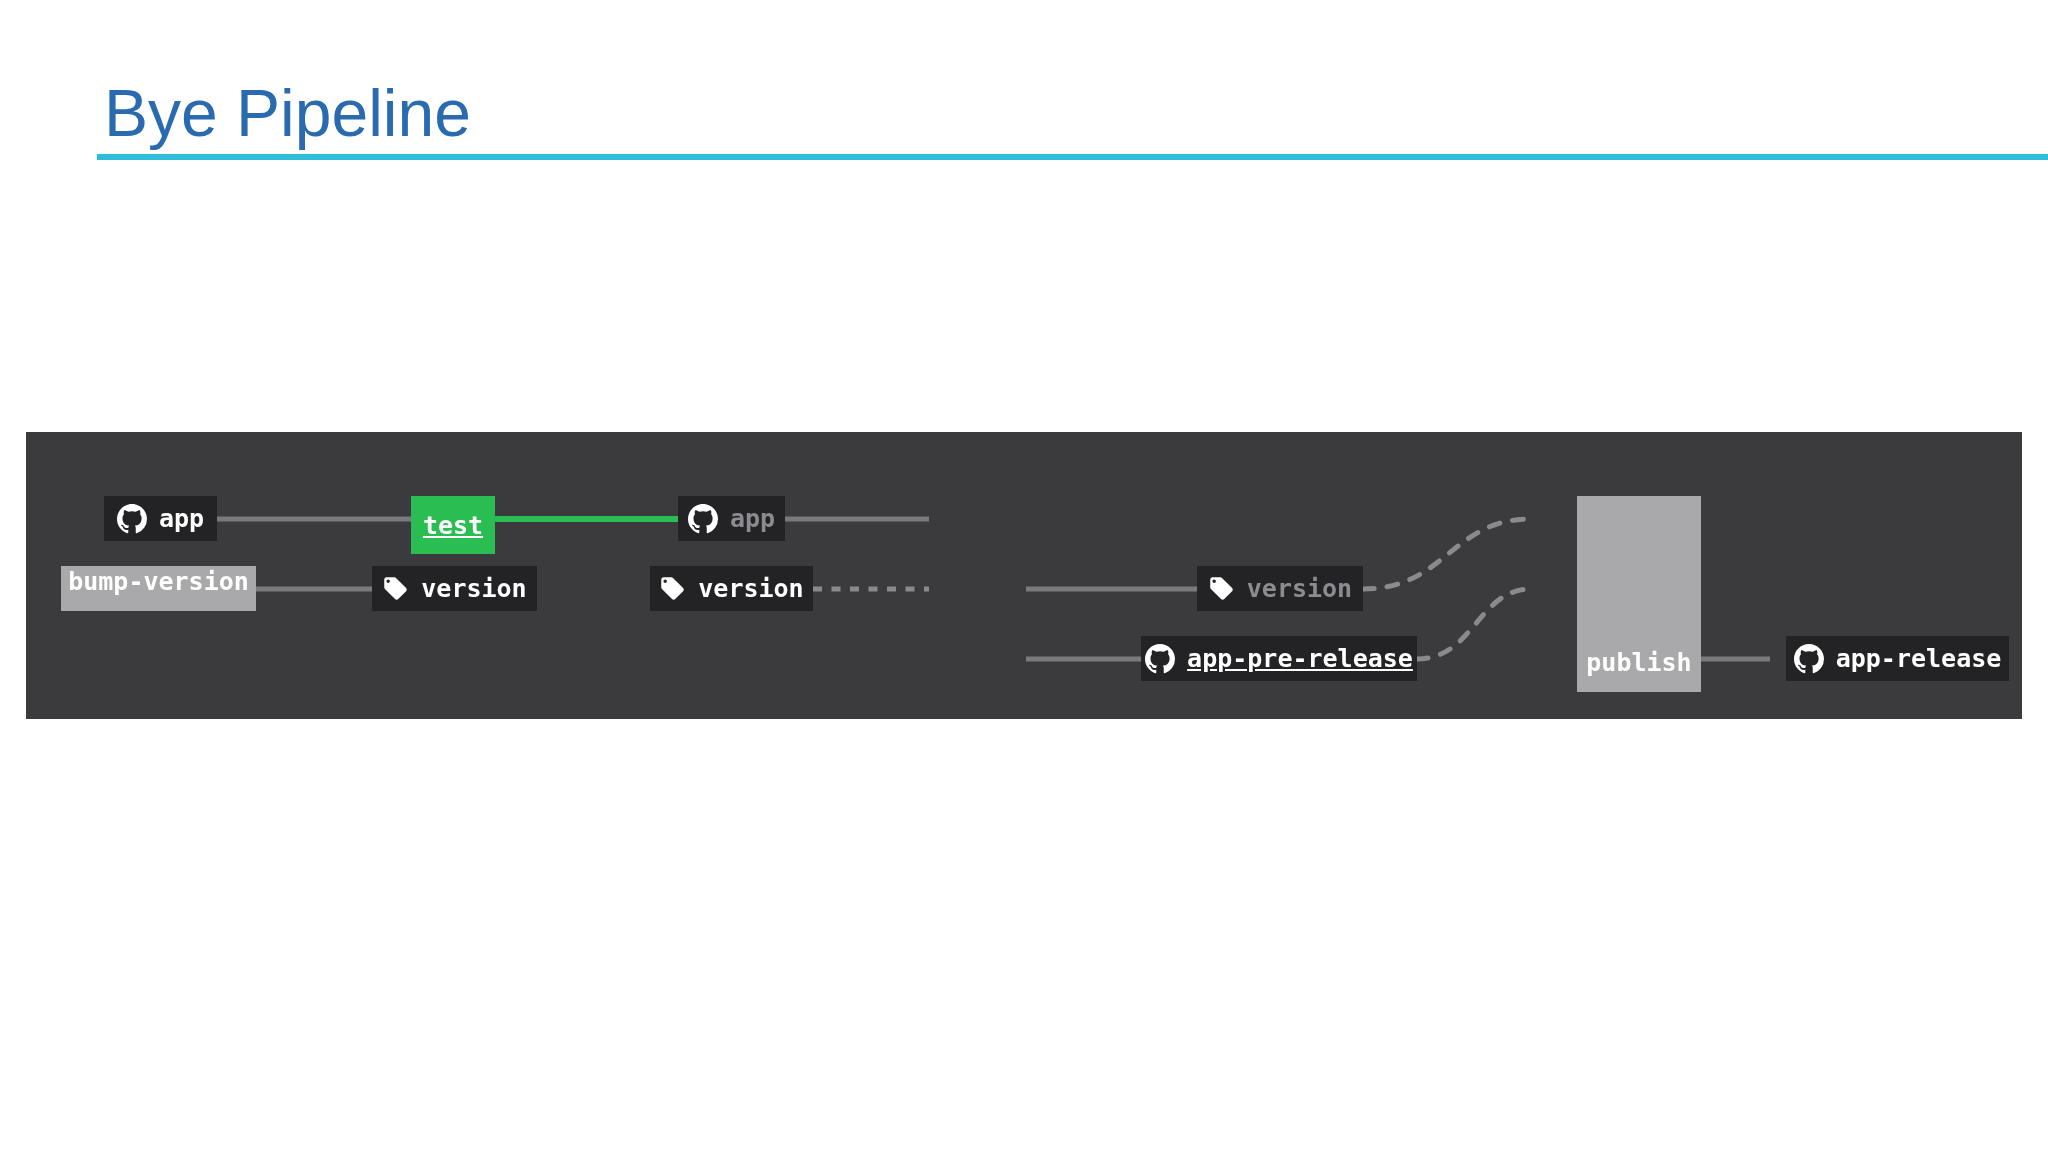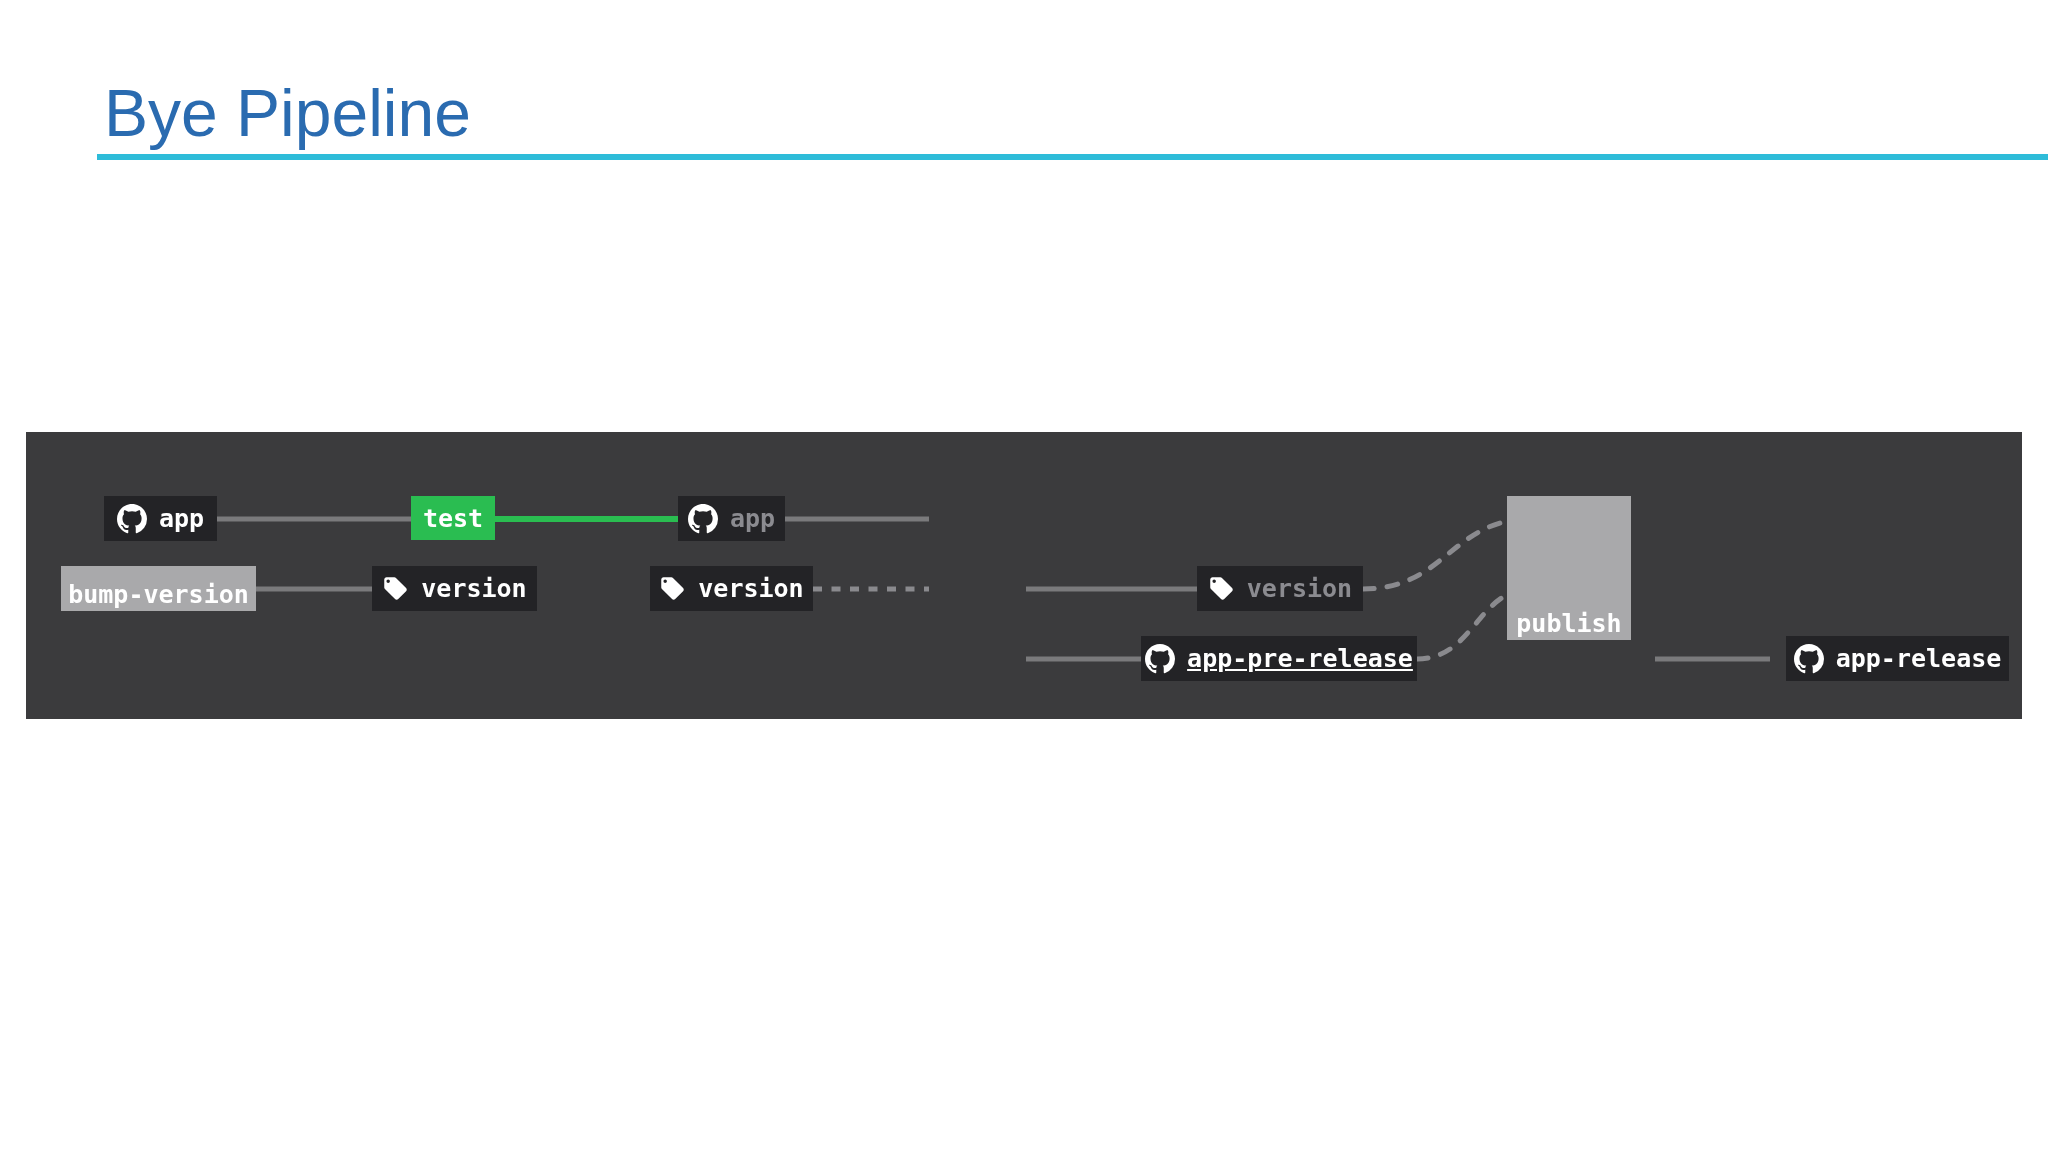--- a/index.html
+++ b/index.html
@@ -36,21 +36,21 @@
     position:absolute;left:26px;top:432px;width:1996px;height:287px;
     background:var(--band-background);
   }
   .edges{position:absolute;left:0;top:0;width:1996px;height:287px;display:block;}
   .edge-solid{stroke:var(--connector-solid);stroke-width:5;fill:none;}
   .edge-green{stroke:var(--accent-green);stroke-width:6;fill:none;}
   .edge-dashed{stroke:var(--connector-dashed);stroke-width:5;fill:none;stroke-dasharray:9 9.5;}
   .edge-dashed-curve{stroke:var(--connector-dashed);stroke-width:5;fill:none;stroke-dasharray:11 13;stroke-linecap:round;}
   .node{
     position:absolute;display:flex;align-items:center;justify-content:center;
-    gap:12px;box-sizing:border-box;padding:2px 8px;
+    gap:12px;box-sizing:border-box;padding:15px 8px;
     font-family:"DejaVu Sans Mono", monospace;font-weight:bold;font-size:25px;
     color:var(--text-white);white-space:nowrap;
   }
   .node--dark{background:var(--node-dark);}
   .node--green{background:var(--accent-green);}
   .node--light{background:var(--node-light-gray);align-items:flex-end;}
   .node--muted .node-label{color:var(--text-muted);}
   .node-icon{flex:0 0 auto;display:block;}
   .node-icon svg{display:block;fill:var(--text-white);}
 </style>
@@ -79,21 +79,21 @@
 
     <div class="node node--dark" style="left:78px;top:64px;width:113px;height:45px;">
       <span class="node-icon">
         <svg width="30" height="30" viewBox="0 0 16 16">
             <path d="M8 0C3.58 0 0 3.58 0 8c0 3.54 2.29 6.53 5.47 7.59.4.07.55-.17.55-.38 0-.19-.01-.82-.01-1.49-2.01.37-2.53-.49-2.69-.94-.09-.23-.48-.94-.82-1.13-.28-.15-.68-.52-.01-.53.63-.01 1.08.58 1.23.82.72 1.21 1.87.87 2.33.66.07-.52.28-.87.51-1.07-1.78-.2-3.64-.89-3.64-3.95 0-.87.31-1.59.82-2.15-.08-.2-.36-1.02.08-2.12 0 0 .67-.21 2.2.82.64-.18 1.32-.27 2-.27s1.36.09 2 .27c1.53-1.04 2.2-.82 2.2-.82.44 1.1.16 1.92.08 2.12.51.56.82 1.27.82 2.15 0 3.07-1.87 3.75-3.65 3.95.29.25.54.73.54 1.48 0 1.07-.01 1.93-.01 2.2 0 .21.15.46.55.38A8.01 8.01 0 0 0 16 8c0-4.42-3.58-8-8-8z"></path>
           </svg>
       </span>
       <span class="node-label">app</span>
     </div>
 
-    <div class="node node--green" style="left:385px;top:64px;width:84px;height:44px;">
+    <div class="node node--green" style="left:385px;top:64px;width:84px;height:58px;text-decoration:underline;">
       <span class="node-label">test</span>
     </div>
 
     <div class="node node--dark node--muted" style="left:652px;top:64px;width:107px;height:45px;">
       <span class="node-icon">
         <svg width="30" height="30" viewBox="0 0 16 16">
             <path d="M8 0C3.58 0 0 3.58 0 8c0 3.54 2.29 6.53 5.47 7.59.4.07.55-.17.55-.38 0-.19-.01-.82-.01-1.49-2.01.37-2.53-.49-2.69-.94-.09-.23-.48-.94-.82-1.13-.28-.15-.68-.52-.01-.53.63-.01 1.08.58 1.23.82.72 1.21 1.87.87 2.33.66.07-.52.28-.87.51-1.07-1.78-.2-3.64-.89-3.64-3.95 0-.87.31-1.59.82-2.15-.08-.2-.36-1.02.08-2.12 0 0 .67-.21 2.2.82.64-.18 1.32-.27 2-.27s1.36.09 2 .27c1.53-1.04 2.2-.82 2.2-.82.44 1.1.16 1.92.08 2.12.51.56.82 1.27.82 2.15 0 3.07-1.87 3.75-3.65 3.95.29.25.54.73.54 1.48 0 1.07-.01 1.93-.01 2.2 0 .21.15.46.55.38A8.01 8.01 0 0 0 16 8c0-4.42-3.58-8-8-8z"></path>
           </svg>
       </span>
       <span class="node-label">app</span>
@@ -133,21 +133,21 @@
 
     <div class="node node--dark" style="left:1115px;top:204px;width:276px;height:45px;text-decoration:underline;">
       <span class="node-icon">
         <svg width="30" height="30" viewBox="0 0 16 16">
             <path d="M8 0C3.58 0 0 3.58 0 8c0 3.54 2.29 6.53 5.47 7.59.4.07.55-.17.55-.38 0-.19-.01-.82-.01-1.49-2.01.37-2.53-.49-2.69-.94-.09-.23-.48-.94-.82-1.13-.28-.15-.68-.52-.01-.53.63-.01 1.08.58 1.23.82.72 1.21 1.87.87 2.33.66.07-.52.28-.87.51-1.07-1.78-.2-3.64-.89-3.64-3.95 0-.87.31-1.59.82-2.15-.08-.2-.36-1.02.08-2.12 0 0 .67-.21 2.2.82.64-.18 1.32-.27 2-.27s1.36.09 2 .27c1.53-1.04 2.2-.82 2.2-.82.44 1.1.16 1.92.08 2.12.51.56.82 1.27.82 2.15 0 3.07-1.87 3.75-3.65 3.95.29.25.54.73.54 1.48 0 1.07-.01 1.93-.01 2.2 0 .21.15.46.55.38A8.01 8.01 0 0 0 16 8c0-4.42-3.58-8-8-8z"></path>
           </svg>
       </span>
       <span class="node-label">app-pre-release</span>
     </div>
 
-    <div class="node node--light" style="left:1481px;top:64px;width:124px;height:144px;">
+    <div class="node node--light" style="left:1551px;top:64px;width:124px;height:196px;">
       <span class="node-label">publish</span>
     </div>
 
     <div class="node node--dark" style="left:1744px;top:204px;width:223px;height:45px;margin-left:16px;">
       <span class="node-icon">
         <svg width="30" height="30" viewBox="0 0 16 16">
             <path d="M8 0C3.58 0 0 3.58 0 8c0 3.54 2.29 6.53 5.47 7.59.4.07.55-.17.55-.38 0-.19-.01-.82-.01-1.49-2.01.37-2.53-.49-2.69-.94-.09-.23-.48-.94-.82-1.13-.28-.15-.68-.52-.01-.53.63-.01 1.08.58 1.23.82.72 1.21 1.87.87 2.33.66.07-.52.28-.87.51-1.07-1.78-.2-3.64-.89-3.64-3.95 0-.87.31-1.59.82-2.15-.08-.2-.36-1.02.08-2.12 0 0 .67-.21 2.2.82.64-.18 1.32-.27 2-.27s1.36.09 2 .27c1.53-1.04 2.2-.82 2.2-.82.44 1.1.16 1.92.08 2.12.51.56.82 1.27.82 2.15 0 3.07-1.87 3.75-3.65 3.95.29.25.54.73.54 1.48 0 1.07-.01 1.93-.01 2.2 0 .21.15.46.55.38A8.01 8.01 0 0 0 16 8c0-4.42-3.58-8-8-8z"></path>
           </svg>
       </span>
       <span class="node-label">app-release</span>

